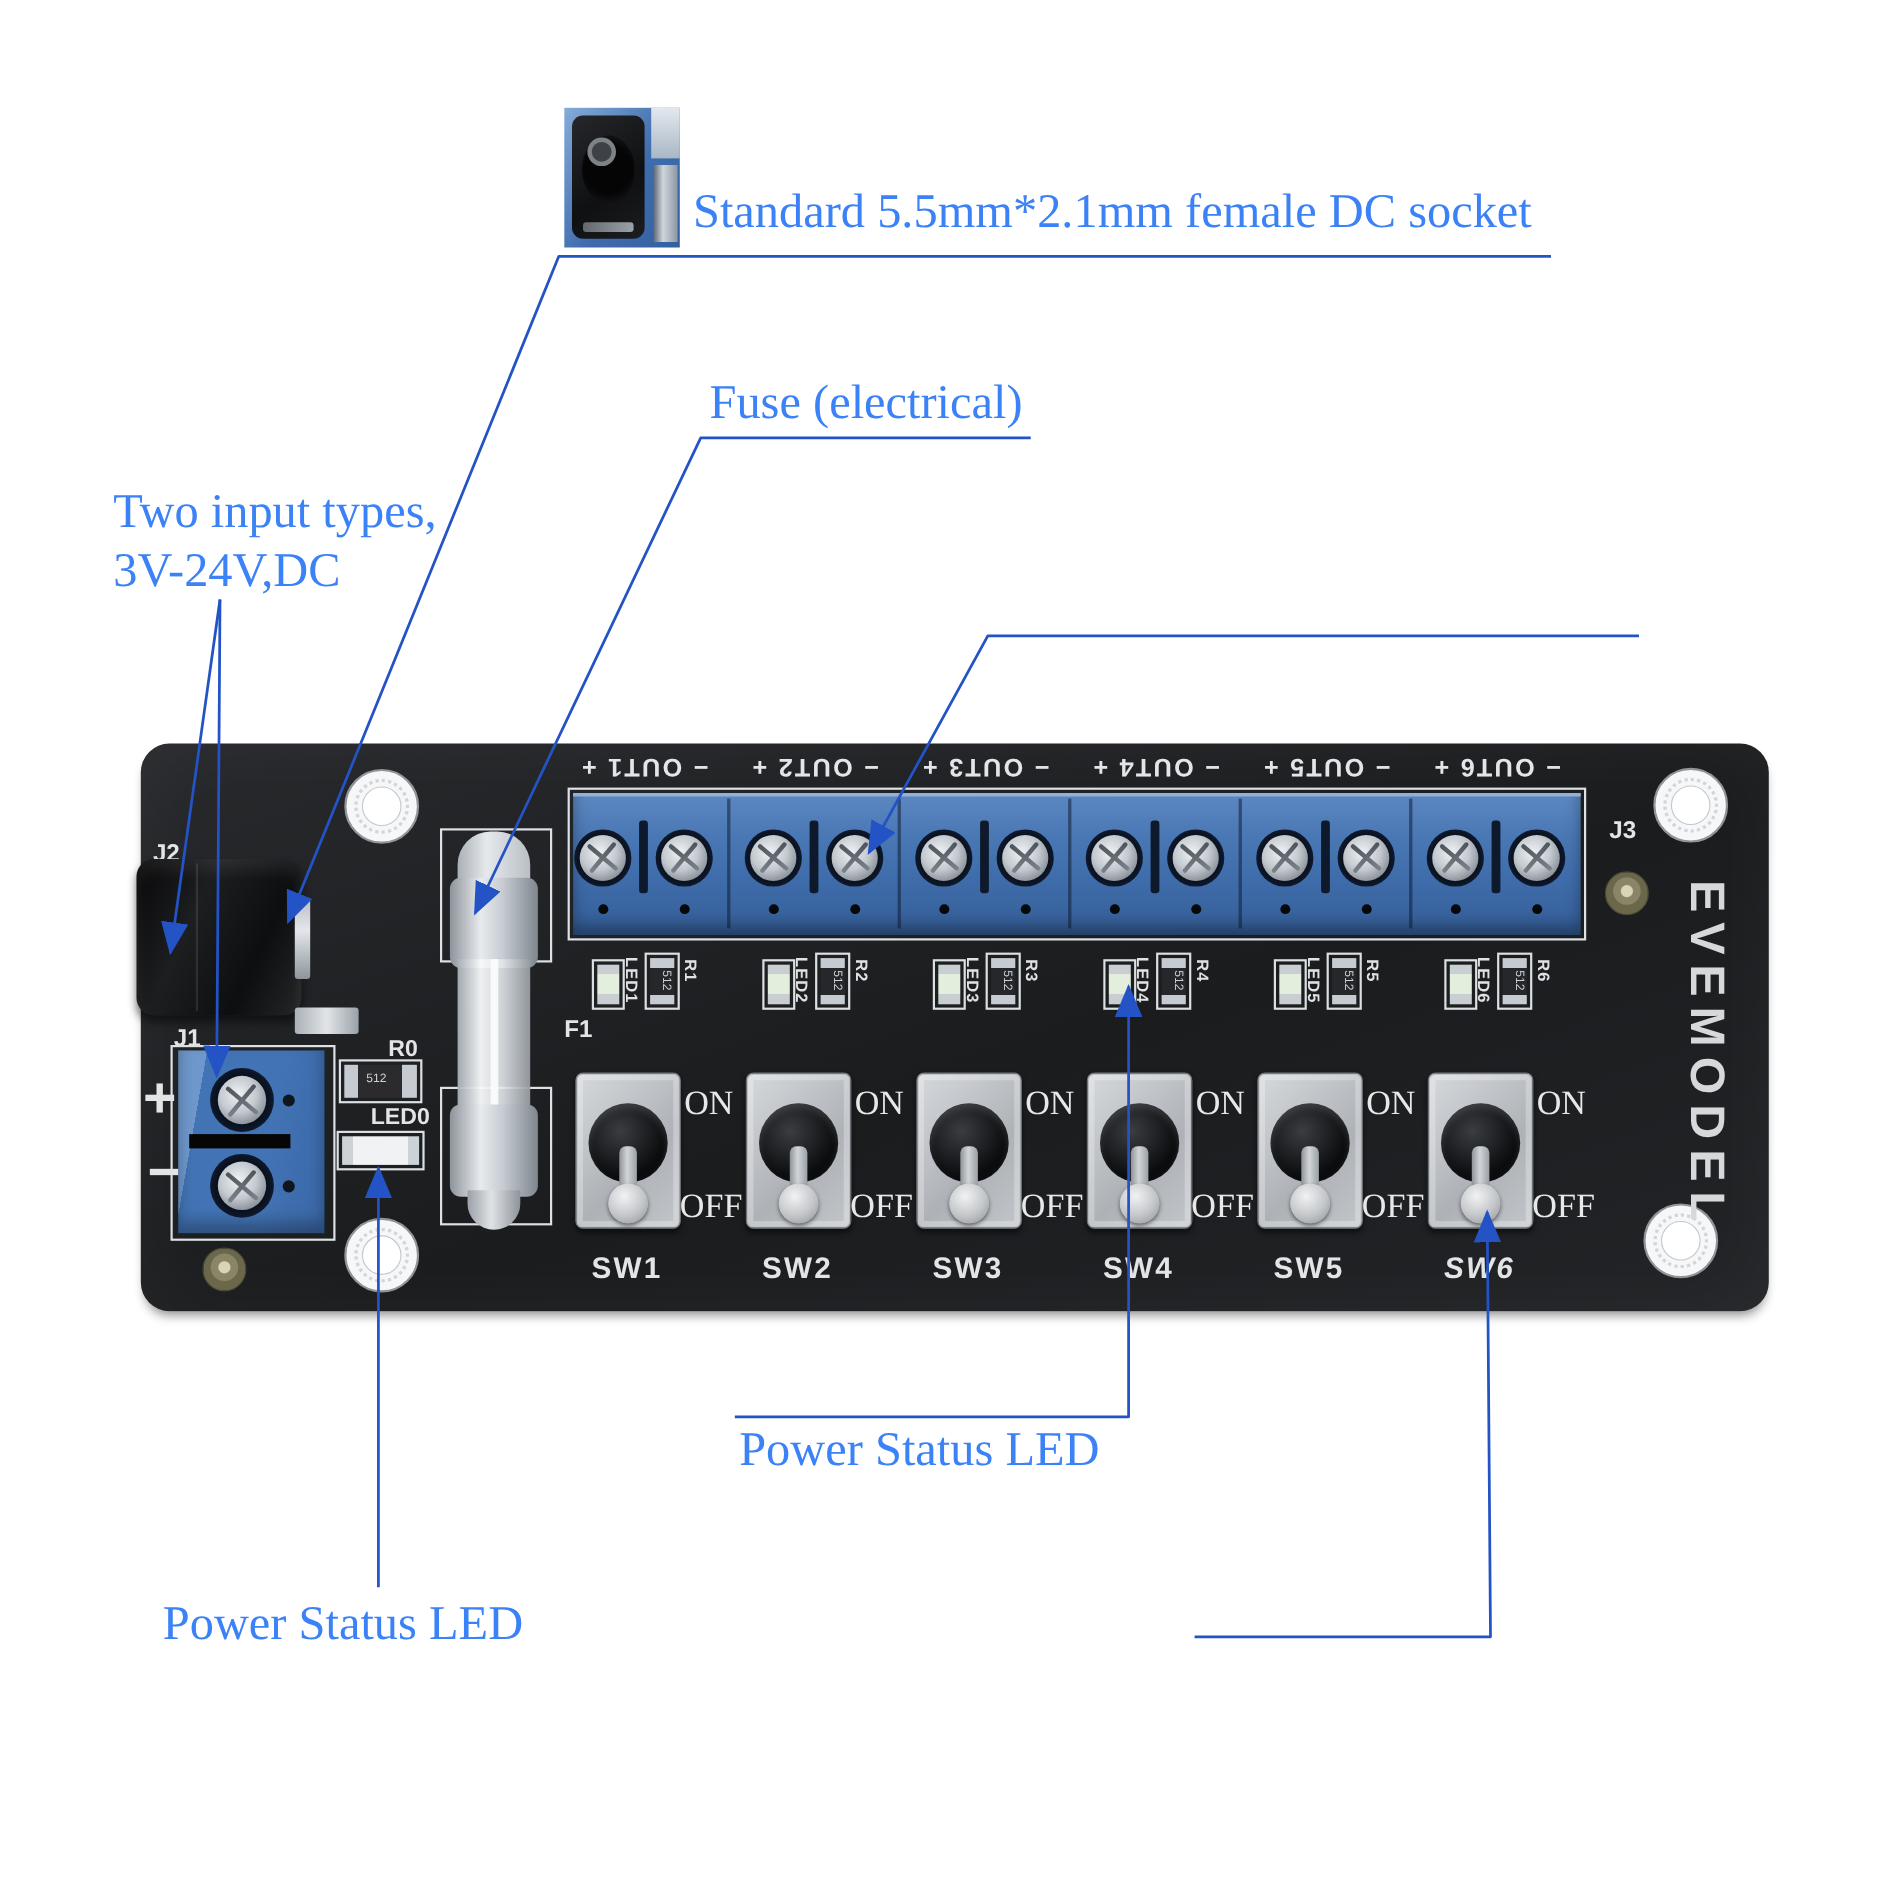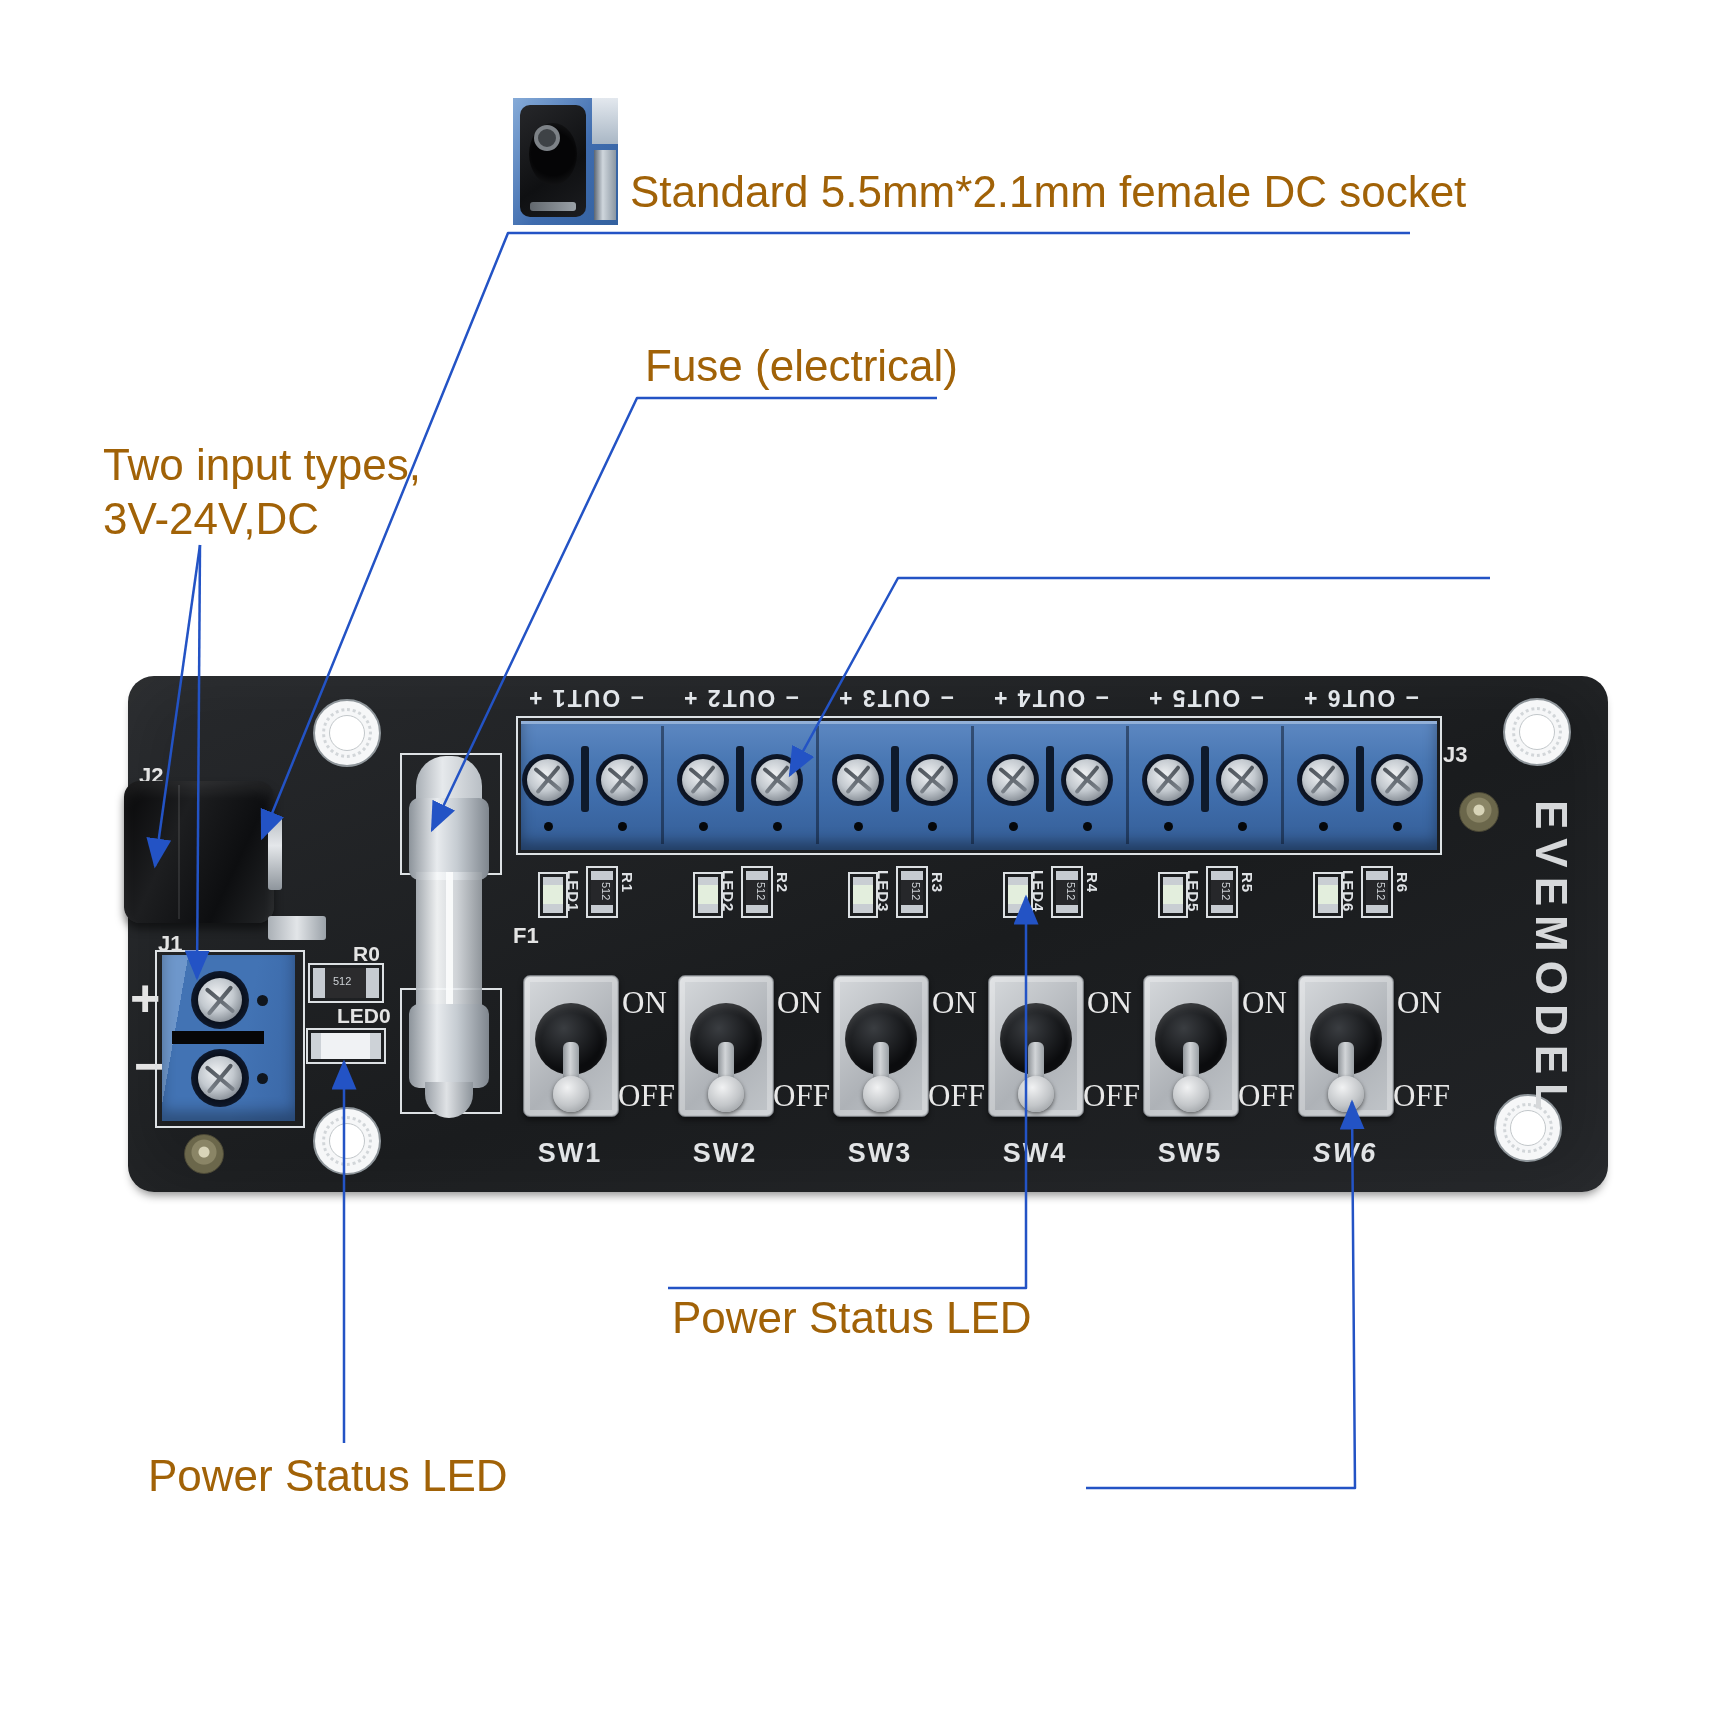--- a/index.html
+++ b/index.html
@@ -1,20 +1,20 @@
 <!DOCTYPE html>
 <html><head>
 <meta charset="utf-8">
 <style>
   html,body{margin:0;padding:0;background:#ffffff;}
   #stage{position:relative;width:1728px;height:1728px;background:#ffffff;overflow:hidden;
          font-family:"Liberation Sans",sans-serif;}
   .abs{position:absolute;}
   
-  .ann{position:absolute;font-size:44px;line-height:1.2;color:#a16207;white-space:nowrap;}
+  .ann{position:absolute;font-size:44px;line-height:1.2;color:#3b82f6;white-space:nowrap;font-family:Liberation Serif, serif;}
   
   #inset{left:513px;top:98px;width:105px;height:127px;
          background:linear-gradient(125deg,#86abd8,#3f6cae 55%,#33619f);}
   #inset .iwhite{right:0;top:0;width:26px;height:46px;background:linear-gradient(#e3e8ee,#a9b7c5);}
   #inset .iclip{right:2px;top:52px;width:22px;height:70px;
          background:linear-gradient(90deg,#5c6672,#cfd6dc 40%,#8b97a2);}
   #inset .isocket{left:7px;top:7px;width:66px;height:112px;border-radius:10px;
          background:linear-gradient(145deg,#26272a,#0f1012 60%,#1c1d20);}
   #inset .ihole{left:9px;top:18px;width:48px;height:62px;border-radius:50%;
          background:radial-gradient(circle,#050506 55%,#1d1e20);}
@@ -132,21 +132,21 @@
 
     <div class="hole" style="left:185px;top:23px;"></div>
     <div class="hole" style="left:1375px;top:22px;"></div>
     <div class="hole" style="left:185px;top:431px;"></div>
     <div class="hole" style="left:1366px;top:418px;"></div>
     <div class="gold" style="left:56px;top:458px;"></div>
     <div class="gold" style="left:1331px;top:116px;"></div>
 
     <span class="silk" style="left:11px;top:87px;font-size:22px;">J2</span>
     <span class="silk" style="left:30px;top:255px;font-size:22px;">J1</span>
-    <span class="silk" style="left:1315px;top:66px;font-size:22px;">J3</span>
+    <span class="silk" style="left:1315px;top:66px;font-size:22px;padding-left:20px;">J3</span>
     <span class="silk" style="left:385px;top:247px;font-size:22px;">F1</span>
     <span class="silk" style="left:225px;top:266px;font-size:21px;">R0</span>
     <span class="silk" style="left:209px;top:328px;font-size:21px;">LED0</span>
     <span class="silk" style="left:2px;top:292px;font-size:52px;">+</span>
     <span class="silk" style="left:6px;top:360px;font-size:52px;">−</span>
 
     <div id="jack" class="abs"></div>
     <div id="jack-pin" class="abs"></div>
     <div id="jack-tab" class="abs"></div>
 

